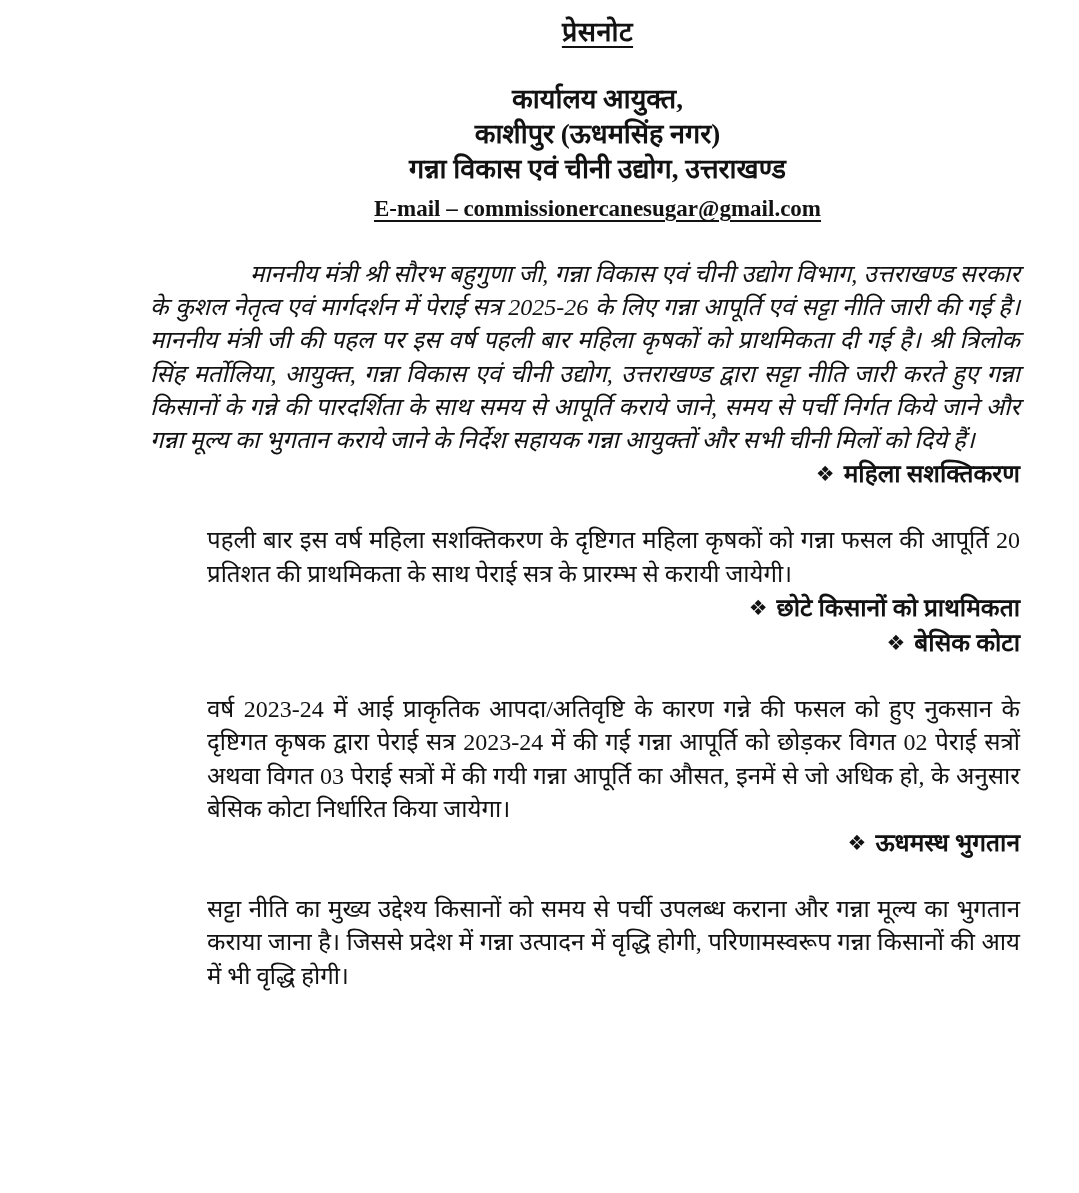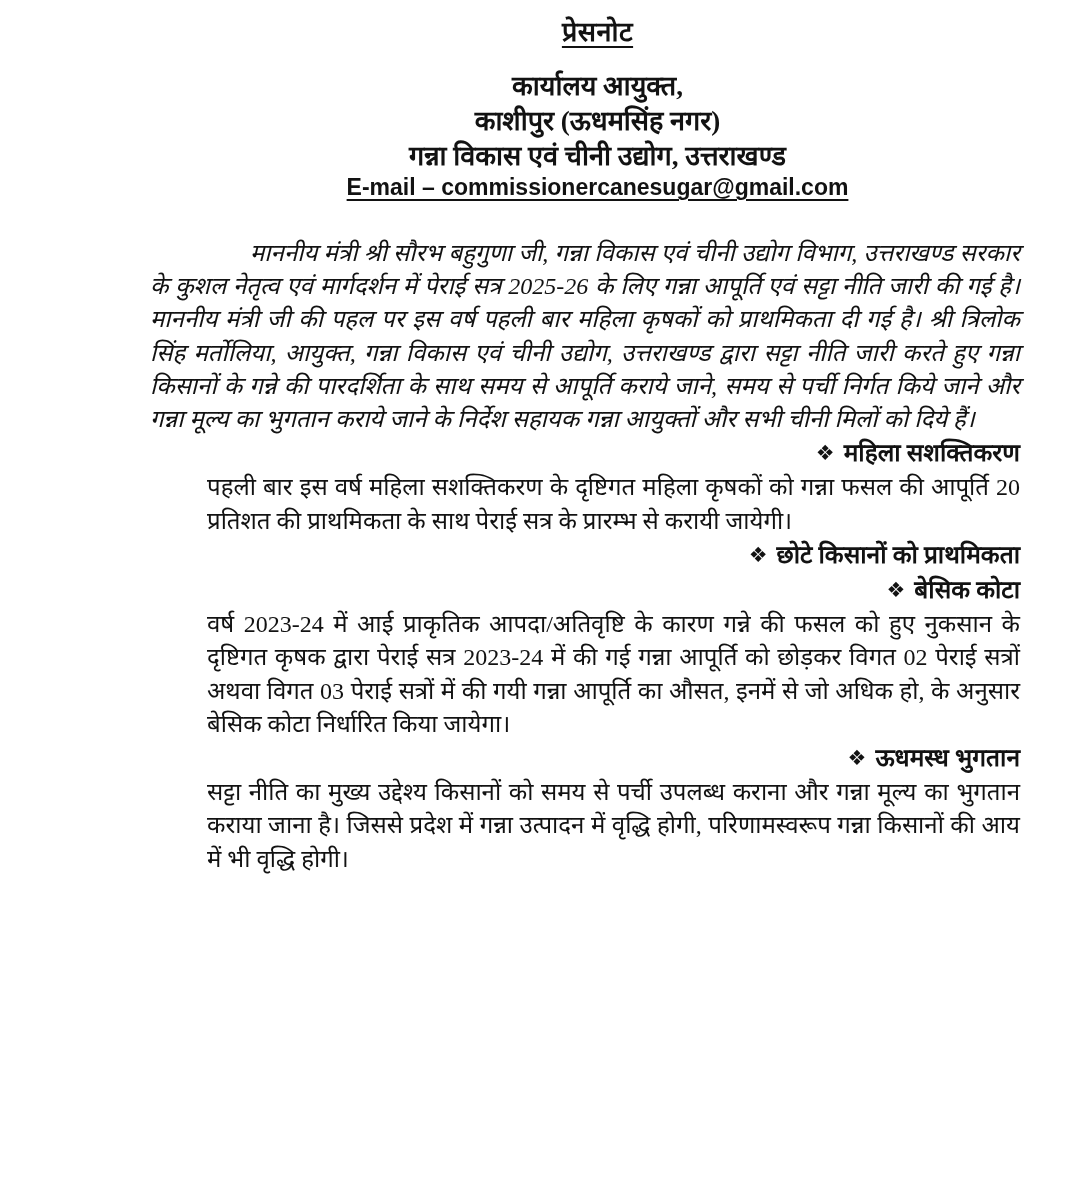--- a/index.html
+++ b/index.html
@@ -21,30 +21,30 @@
     display:inline-block;
     margin-top:12px;
     font-size:27px;
     font-weight:bold;
     text-decoration:underline;
     text-decoration-thickness:2px;
     text-underline-offset:5px;
     letter-spacing:0.5px;
   }
   .office-block{
-    margin-top:20px;
+    margin-top:33px;
     font-size:27px;
     font-weight:bold;
     line-height:35px;
     text-align:center;
   }
   .email-line{
     display:inline-block;
-    margin-top:0;
-    font-family:Liberation Sans, sans-serif;
+    margin-top:9px;
+    font-family:Liberation Serif, serif;
     font-size:23px;
     font-weight:bold;
     text-decoration:underline;
     text-decoration-thickness:2px;
     text-underline-offset:4px;
   }
   
   .content{
     margin:36px 59px 0 150px;
     font-size:24px;
@@ -64,20 +64,21 @@
   .bullet{
     display:inline-block;
     margin-right:9px;
     font-size:21px;
     transform:translateY(-1px);
     font-family:"DejaVu Sans",sans-serif;
   }
   .section-body{
     padding-left:57px;
     text-align:justify;
+    margin-top:32px;
   }
 </style>
 </head>
 <body>
 
 <div class="page">
 
   <div class="header-wrap">
     <div class="doc-title">प्रेसनोट</div>
 

